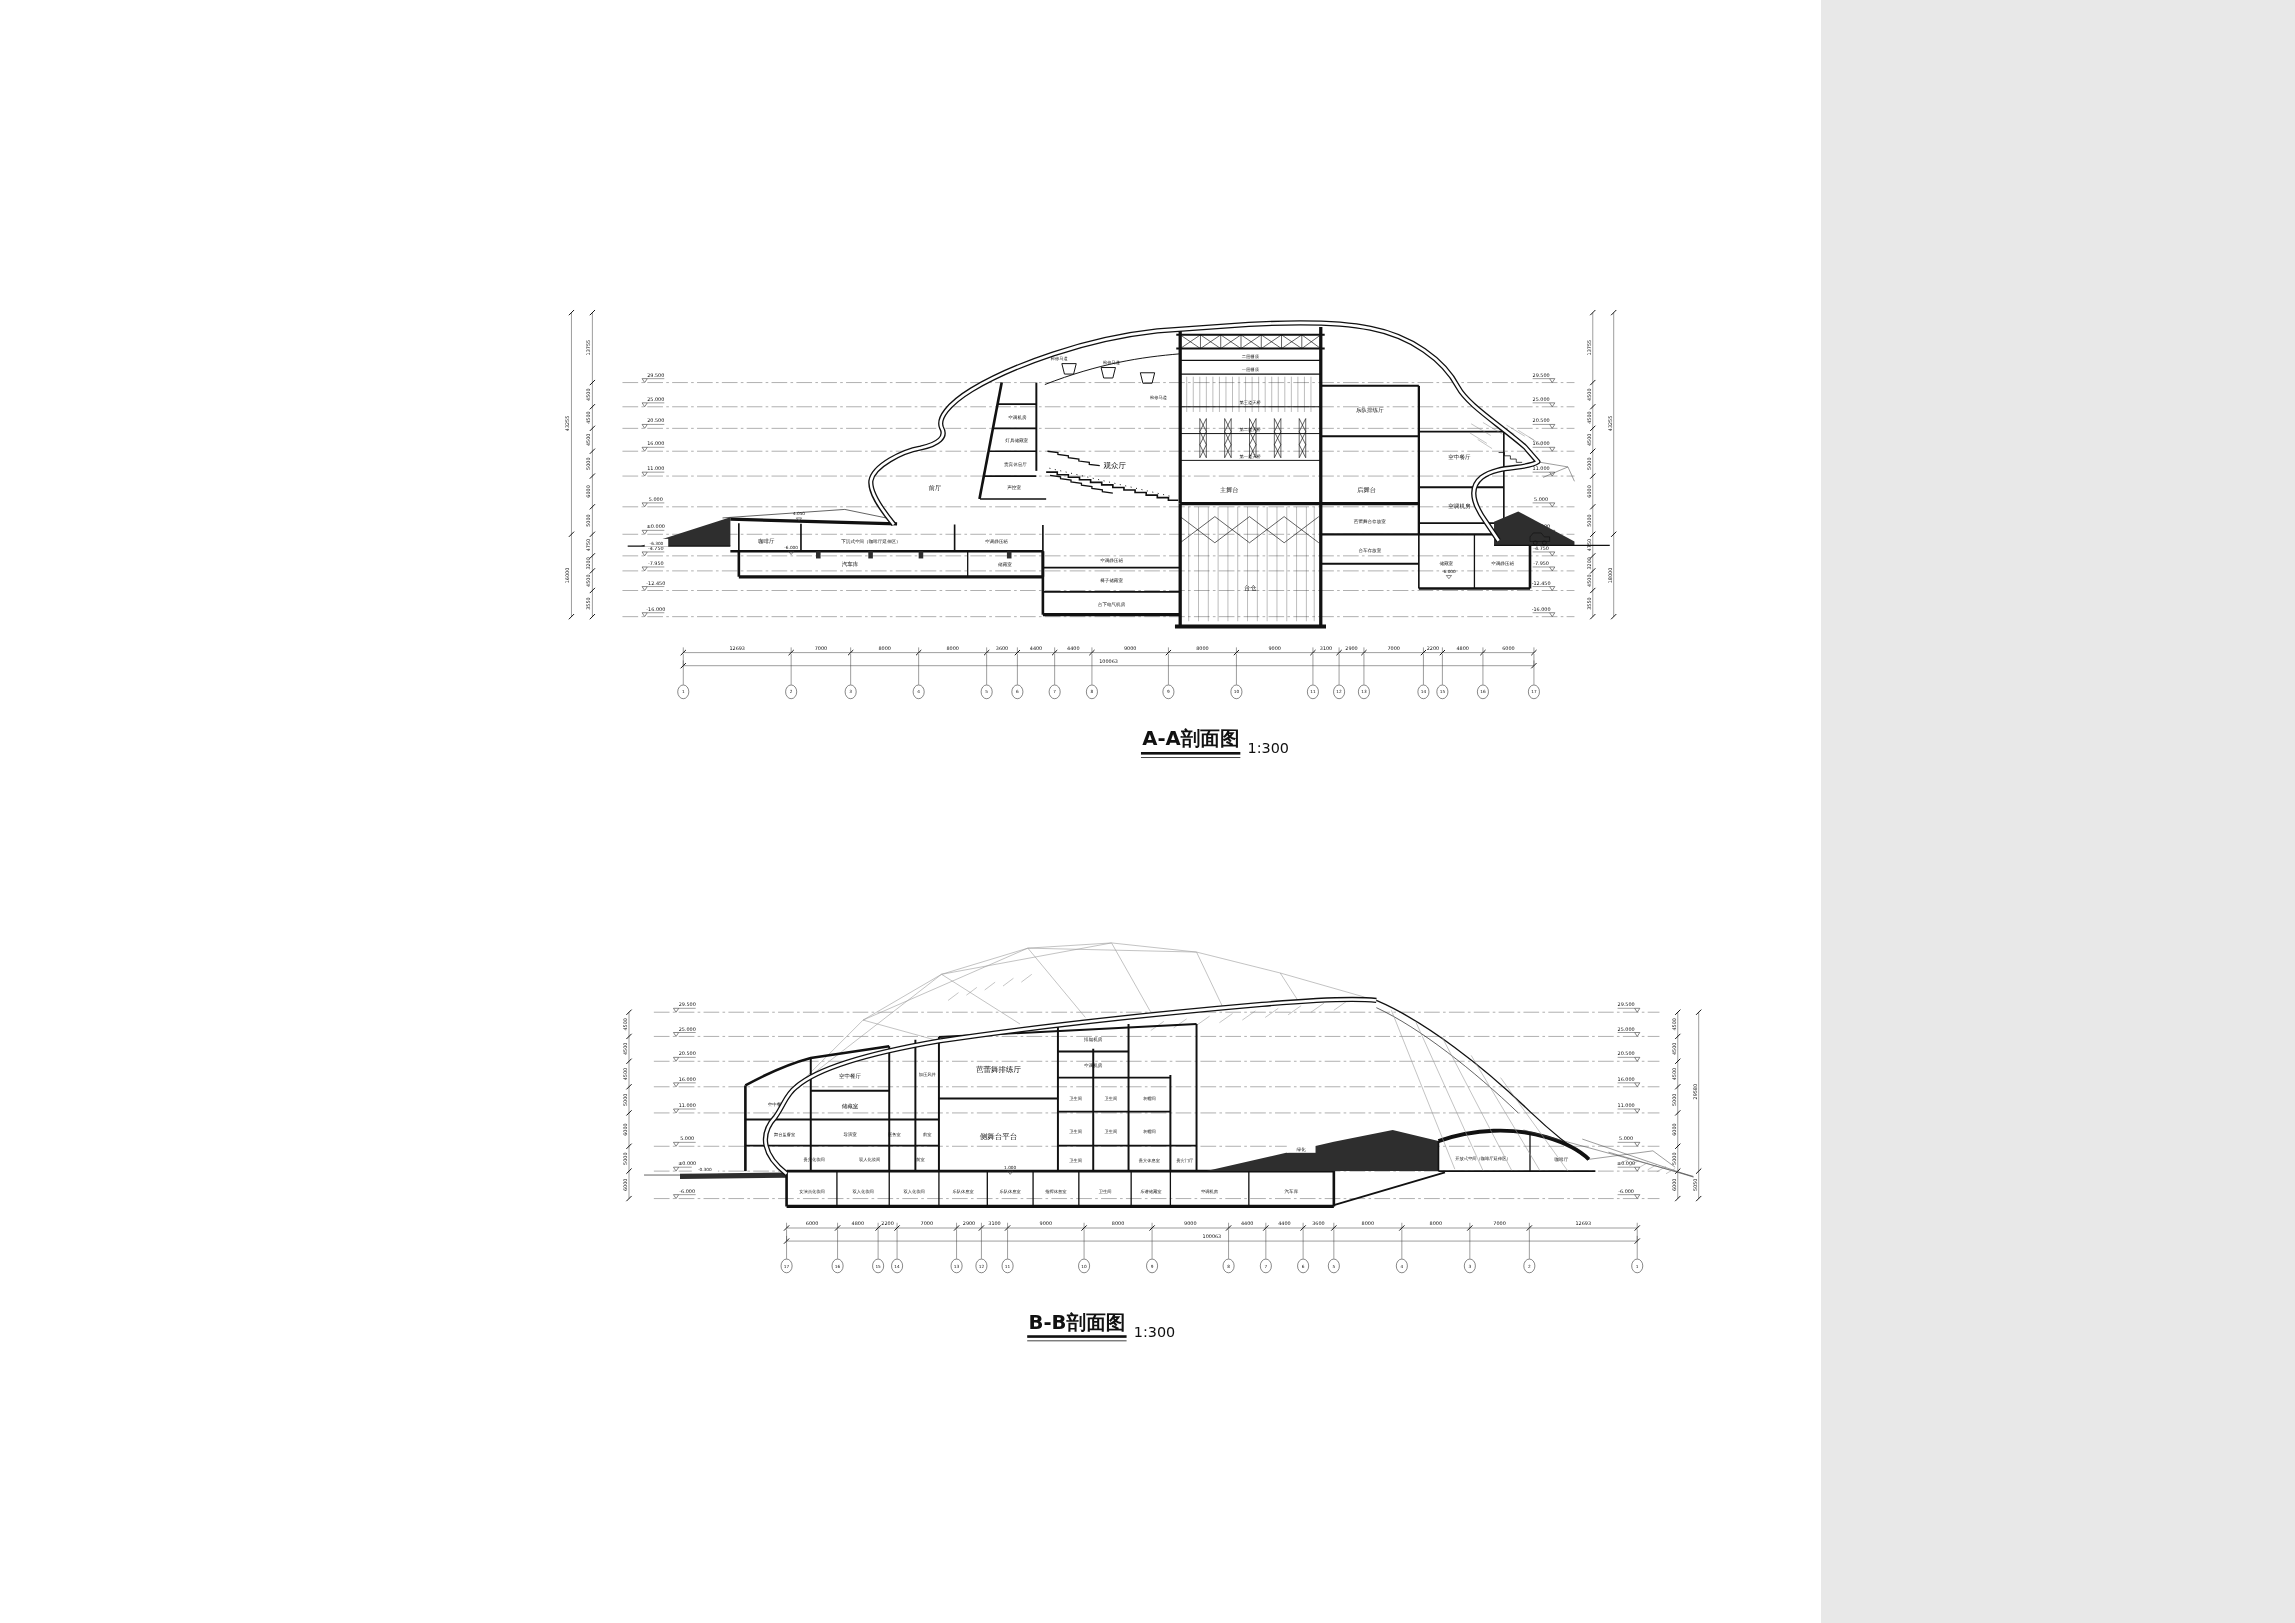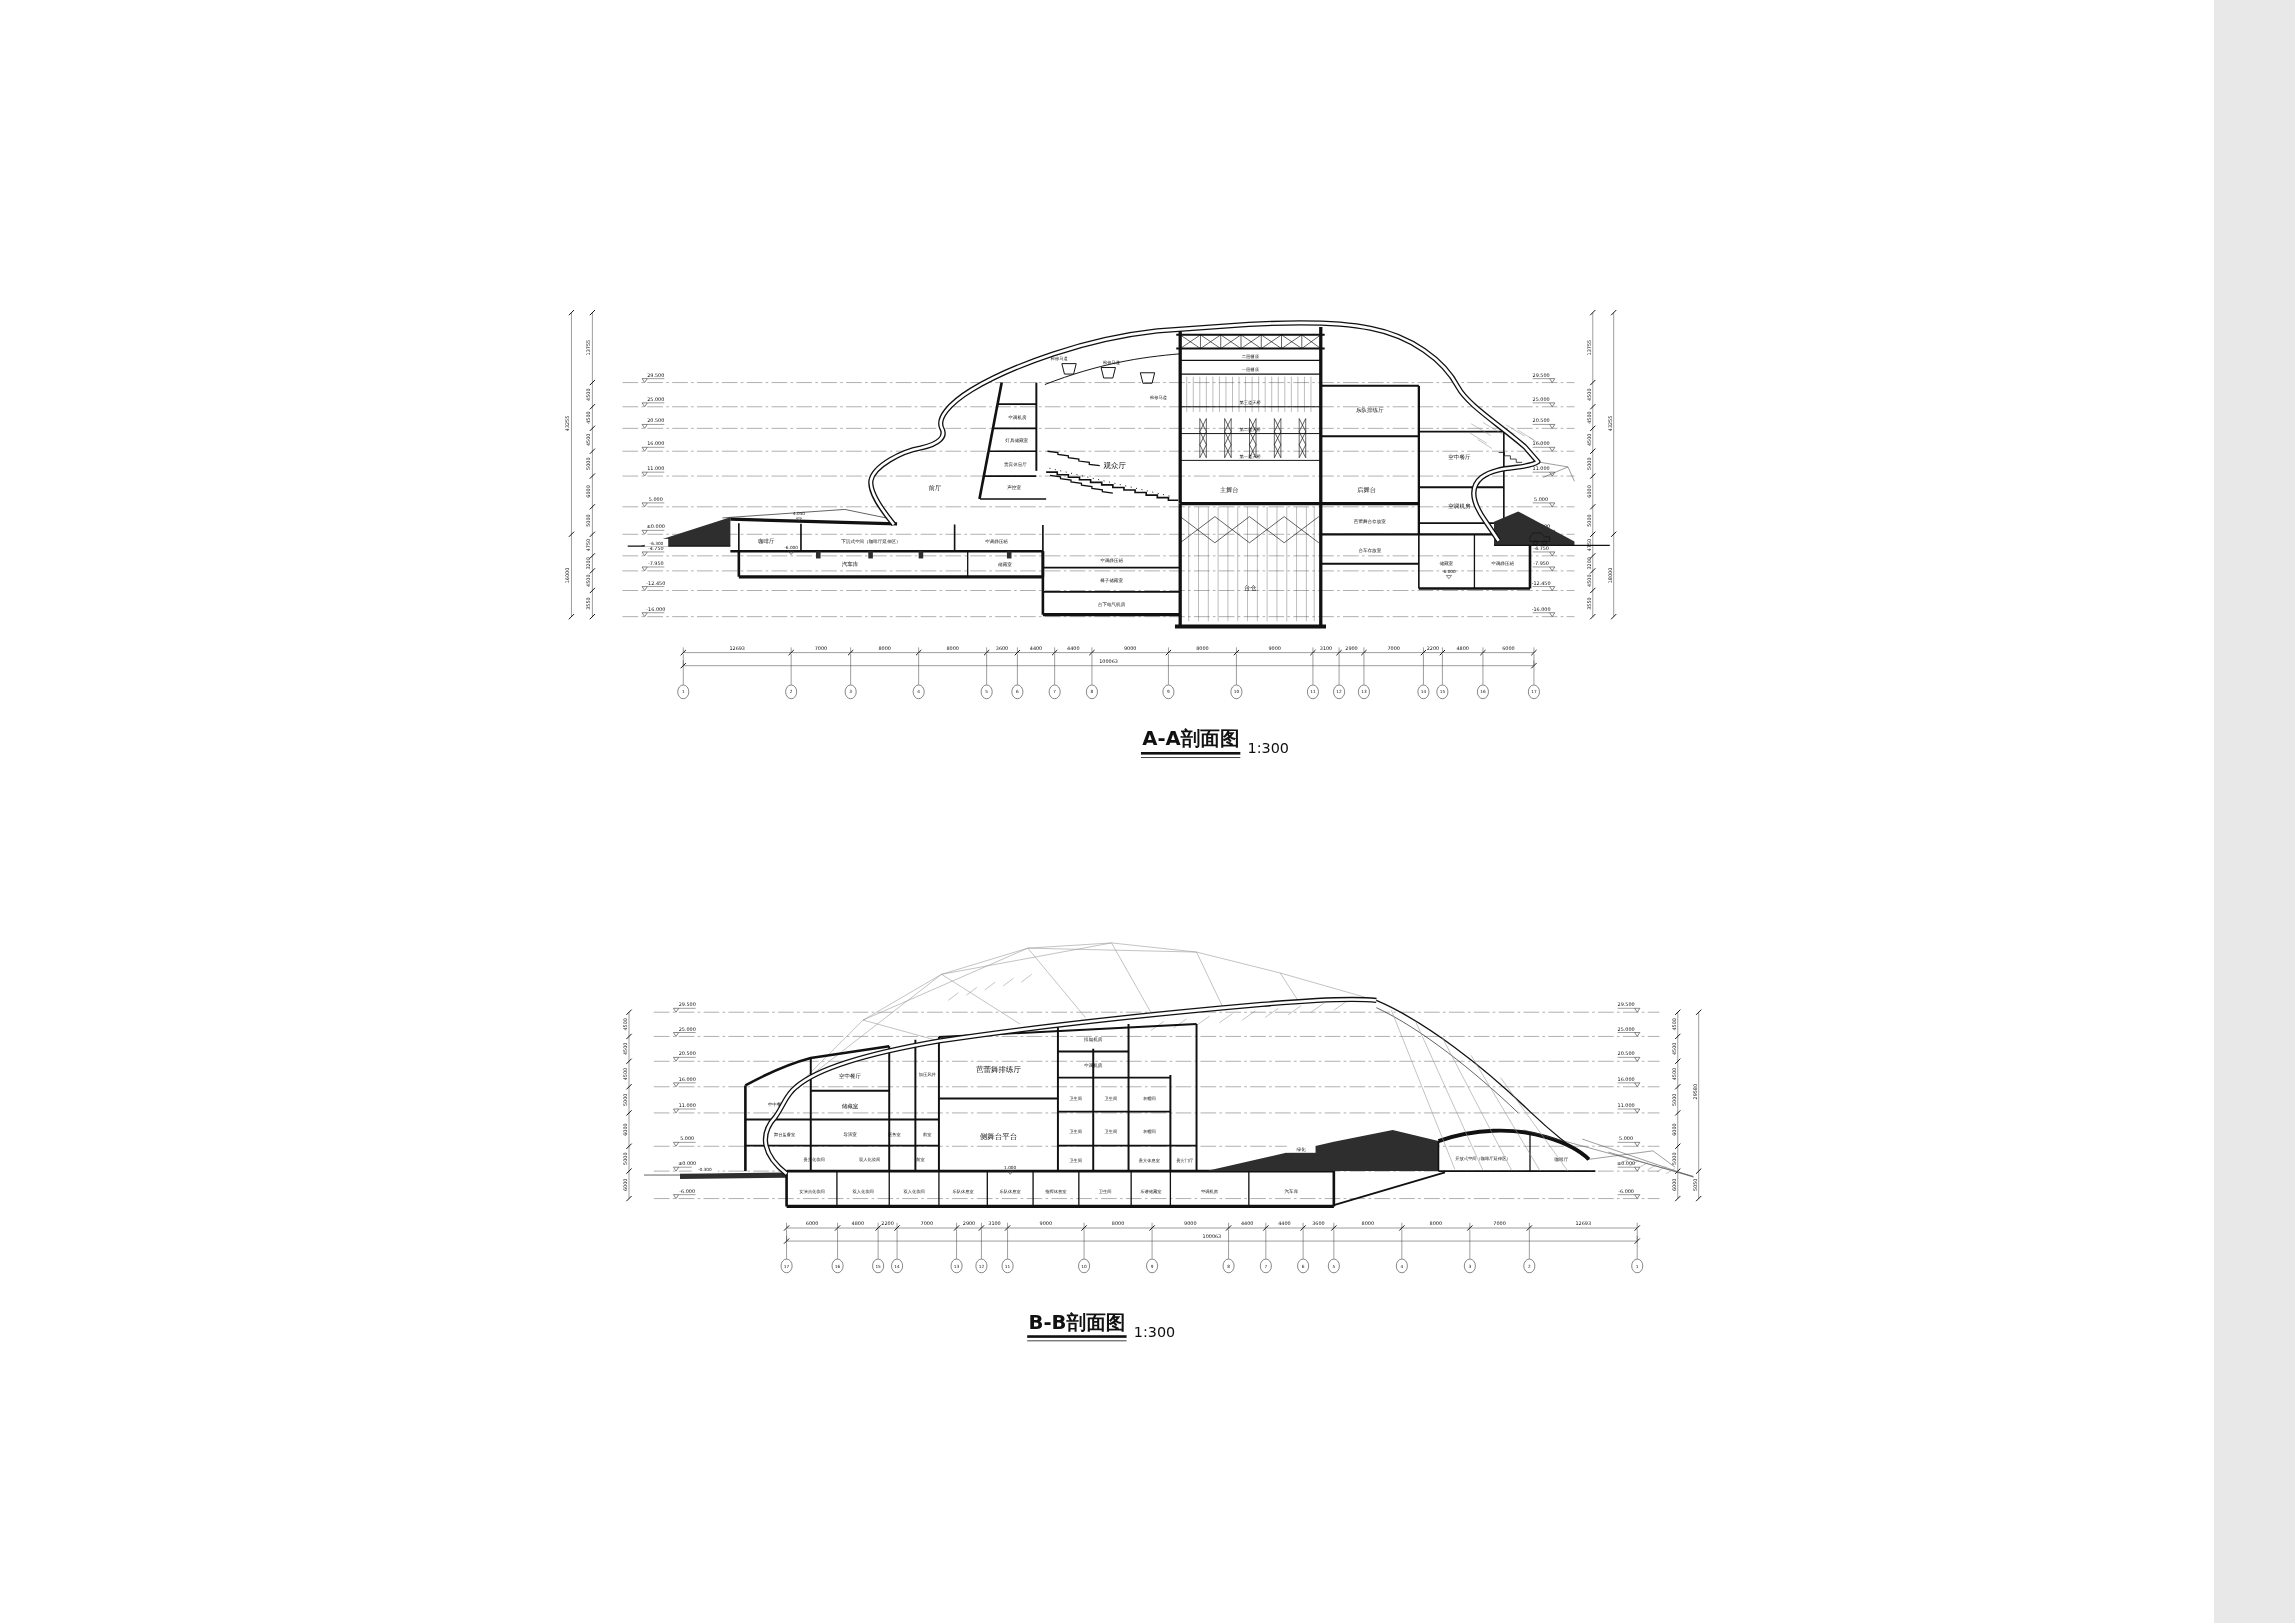--- a/index.html
+++ b/index.html
@@ -1,16 +1,16 @@
 <!DOCTYPE html>
 <html style="font-size:10.5px"><head>
 <meta charset="utf-8">
 <style>
   html,body{margin:0;padding:0;background:#e8e8e8}
-  .canvas{position:relative;width:2214px;height:1623px;background:#ffffff;font-family:"DejaVu Sans",sans-serif}
+  .canvas{position:relative;width:1821px;height:1623px;background:#ffffff;font-family:"DejaVu Sans",sans-serif}
   svg{position:absolute;left:0;top:0}
   svg text{fill:#111;font-family:"DejaVu Sans",sans-serif}
   .w05{stroke:#333;stroke-width:.5;fill:none}
   .w1{stroke:#111;stroke-width:1;fill:none}
   .w12{stroke:#111;stroke-width:1.2;fill:none}
   .w15{stroke:#111;stroke-width:1.5;fill:none}
   .w2{stroke:#111;stroke-width:2;fill:none}
   .w25{stroke:#111;stroke-width:2.5;fill:none}
   .w3{stroke:#111;stroke-width:3;fill:none}
   .w35{stroke:#111;stroke-width:3.5;fill:none}

